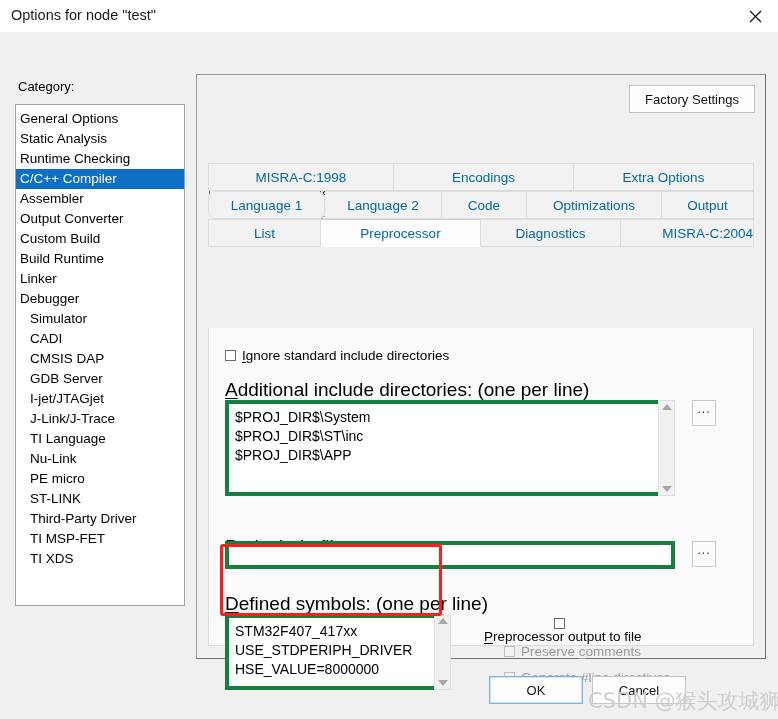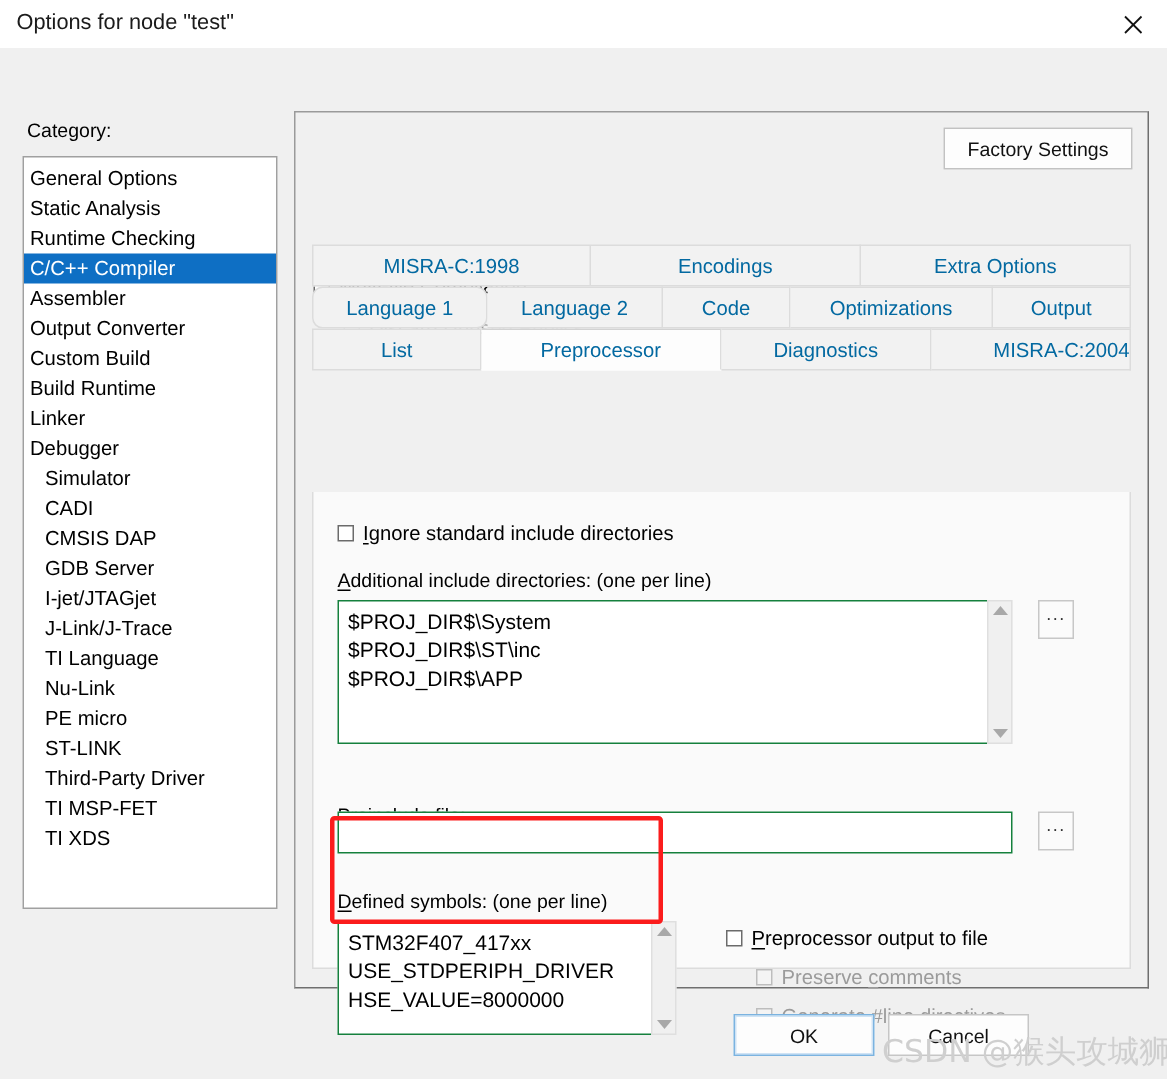--- a/index.html
+++ b/index.html
@@ -118,27 +118,27 @@
   
   .tabcontent {
     position: absolute; left: 11px; top: 253px;
     width: 546px; height: 318px;
     background: #fafafa;
     border: 1px solid #dcdcdc;
     border-top: none;
   }
 
   .lbl {
-    position: absolute; font-size: 13px; color: #000; white-space: nowrap;
+    position: absolute; font-size: 19px; color: #000; white-space: nowrap;
   }
 
   .editbox {
     position: absolute;
     background: #ffffff;
-    border: 1px solid #15803d;
+    border: 4px solid #15803d;
     font-size: 14px;
     overflow: hidden;
   }
   .editbox .line {
     padding: 0 0 0 6px;
     line-height: 19px;
     white-space: nowrap;
   }
   .editbox .pad { padding-top: 4px; }
 
@@ -332,21 +332,21 @@
             <div class="line">STM32F407_417xx</div>
             <div class="line">USE_STDPERIPH_DRIVER</div>
             <div class="line">HSE_VALUE=8000000</div>
           </div>
         </div>
       <div class="vscroll" style="left:225px; top:286px; height:76px;">
         <span class="arr up"></span>
         <span class="arr down"></span>
       </div>
 
-      <div class="cbrow" style="left:275px; top:290px;">
+      <div class="cbrow" style="left:275px; top:290px;flex-direction:column;">
         <span class="cbox"></span>
         <span><span class="mn">P</span><span>reprocessor output to file</span></span>
       </div>
 
       <div class="cbrow disabled" style="left:295px; top:316px;">
         <span class="cbox"></span>
         <span><span>Preserve </span><span class="mn">c</span><span>omments</span></span>
       </div>
 
       <div class="cbrow disabled" style="left:295px; top:342px;">

